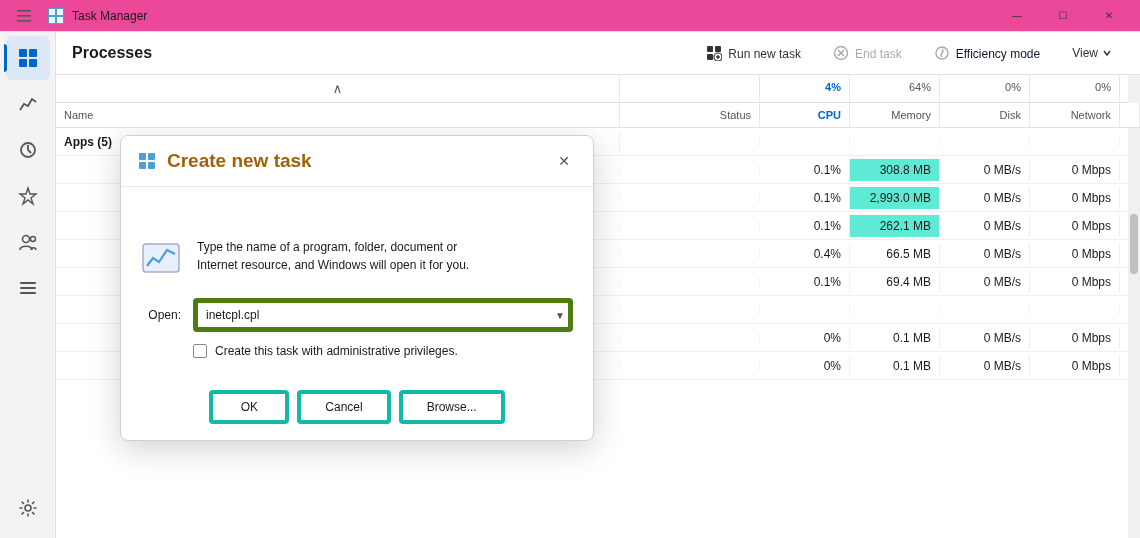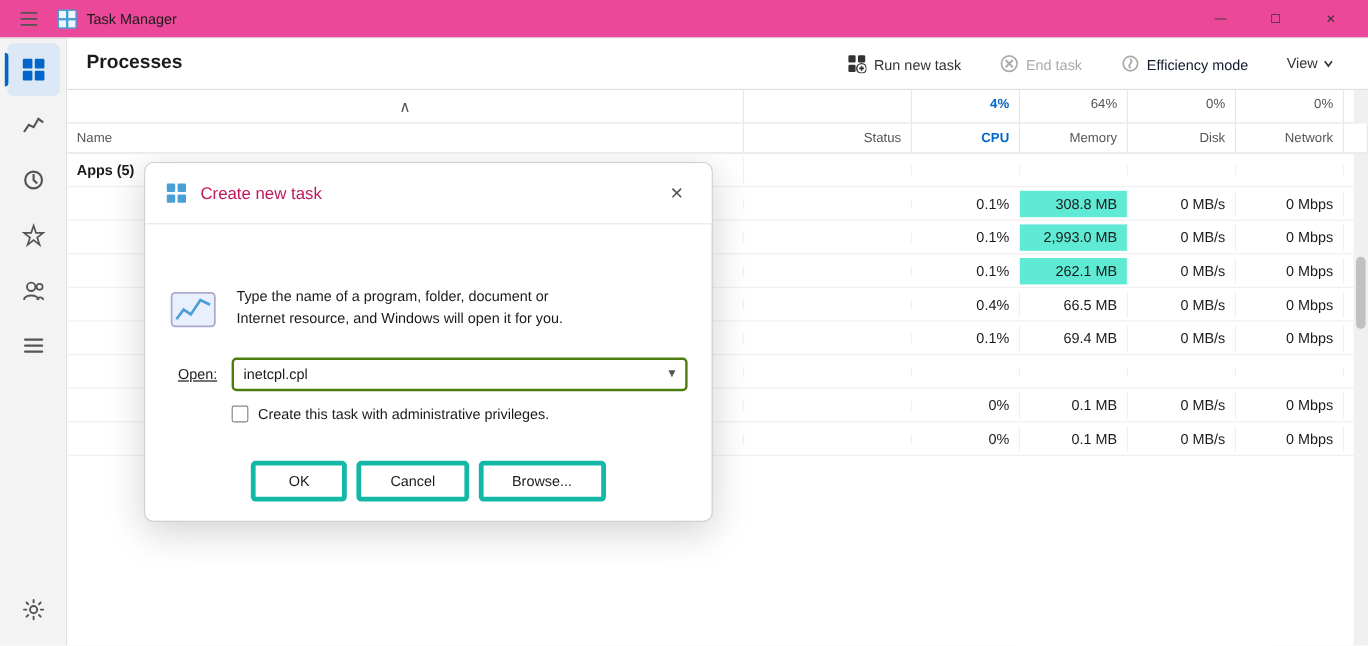--- a/index.html
+++ b/index.html
@@ -241,23 +241,23 @@
       padding: 12px 16px;
       gap: 10px;
       border-bottom: 1px solid #e8e8e8;
       background: white;
     }
     .dialog-icon {
       width: 20px; height: 20px;
       display: flex; align-items: center; justify-content: center;
     }
     .dialog-title {
-      font-size: 14px;
-      font-weight: 400;
-      color: #be185d;
+      font-size: 19px;
+      font-weight: 700;
+      color: #a16207;
       flex: 1;
     }
     .dialog-close {
       width: 26px; height: 26px;
       display: flex; align-items: center; justify-content: center;
       cursor: pointer;
       border-radius: 4px;
       color: #555;
       font-size: 14px;
     }
@@ -286,30 +286,29 @@
       display: flex;
       align-items: center;
       gap: 12px;
       margin-bottom: 12px;
     }
     .dialog-open-label {
       font-size: 12px;
       color: #1a1a1a;
       width: 40px;
       text-align: right;
-      text-decoration: underline;
     }
     .dialog-input-wrapper {
       flex: 1;
       position: relative;
     }
     .dialog-input {
       width: 100%;
       padding: 5px 30px 5px 8px;
-      border: 2px solid #4d7c0f;
+      border: 5px solid #4d7c0f;
       border-radius: 4px;
       font-size: 12px;
       color: #1a1a1a;
       outline: none;
     }
     .dialog-dropdown-arrow {
       position: absolute;
       right: 8px;
       top: 50%;
       transform: translateY(-50%);

